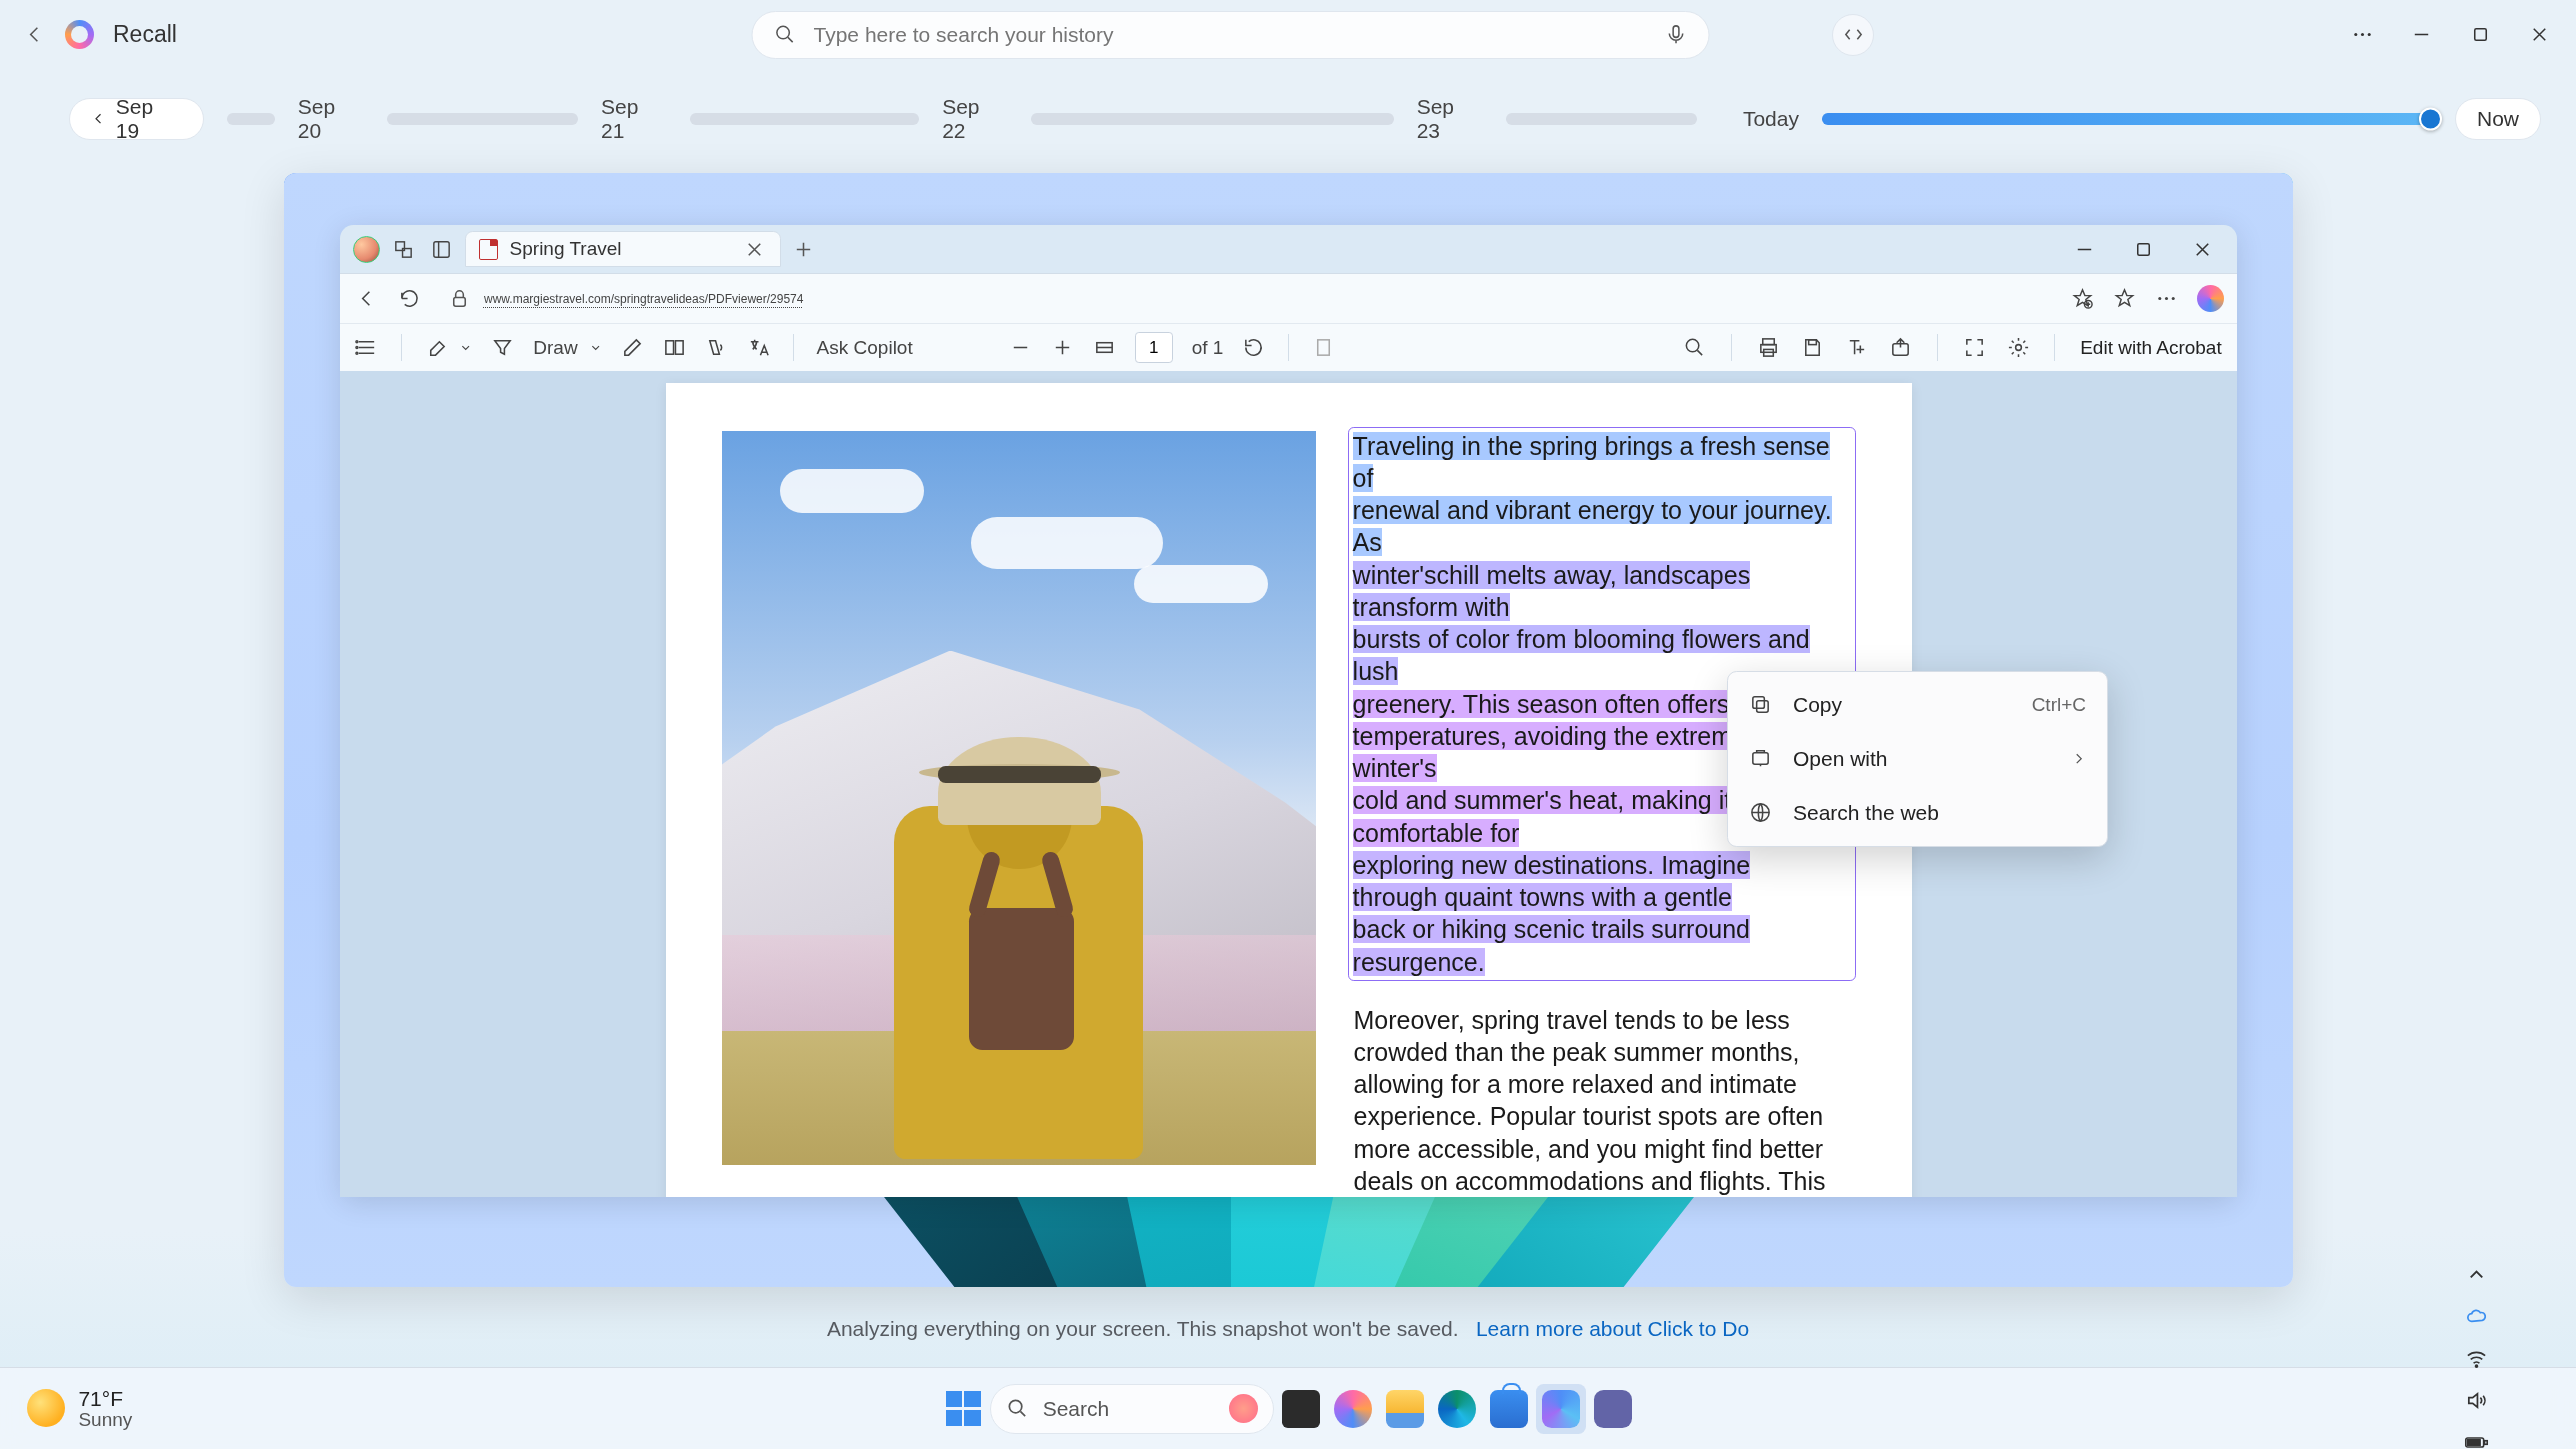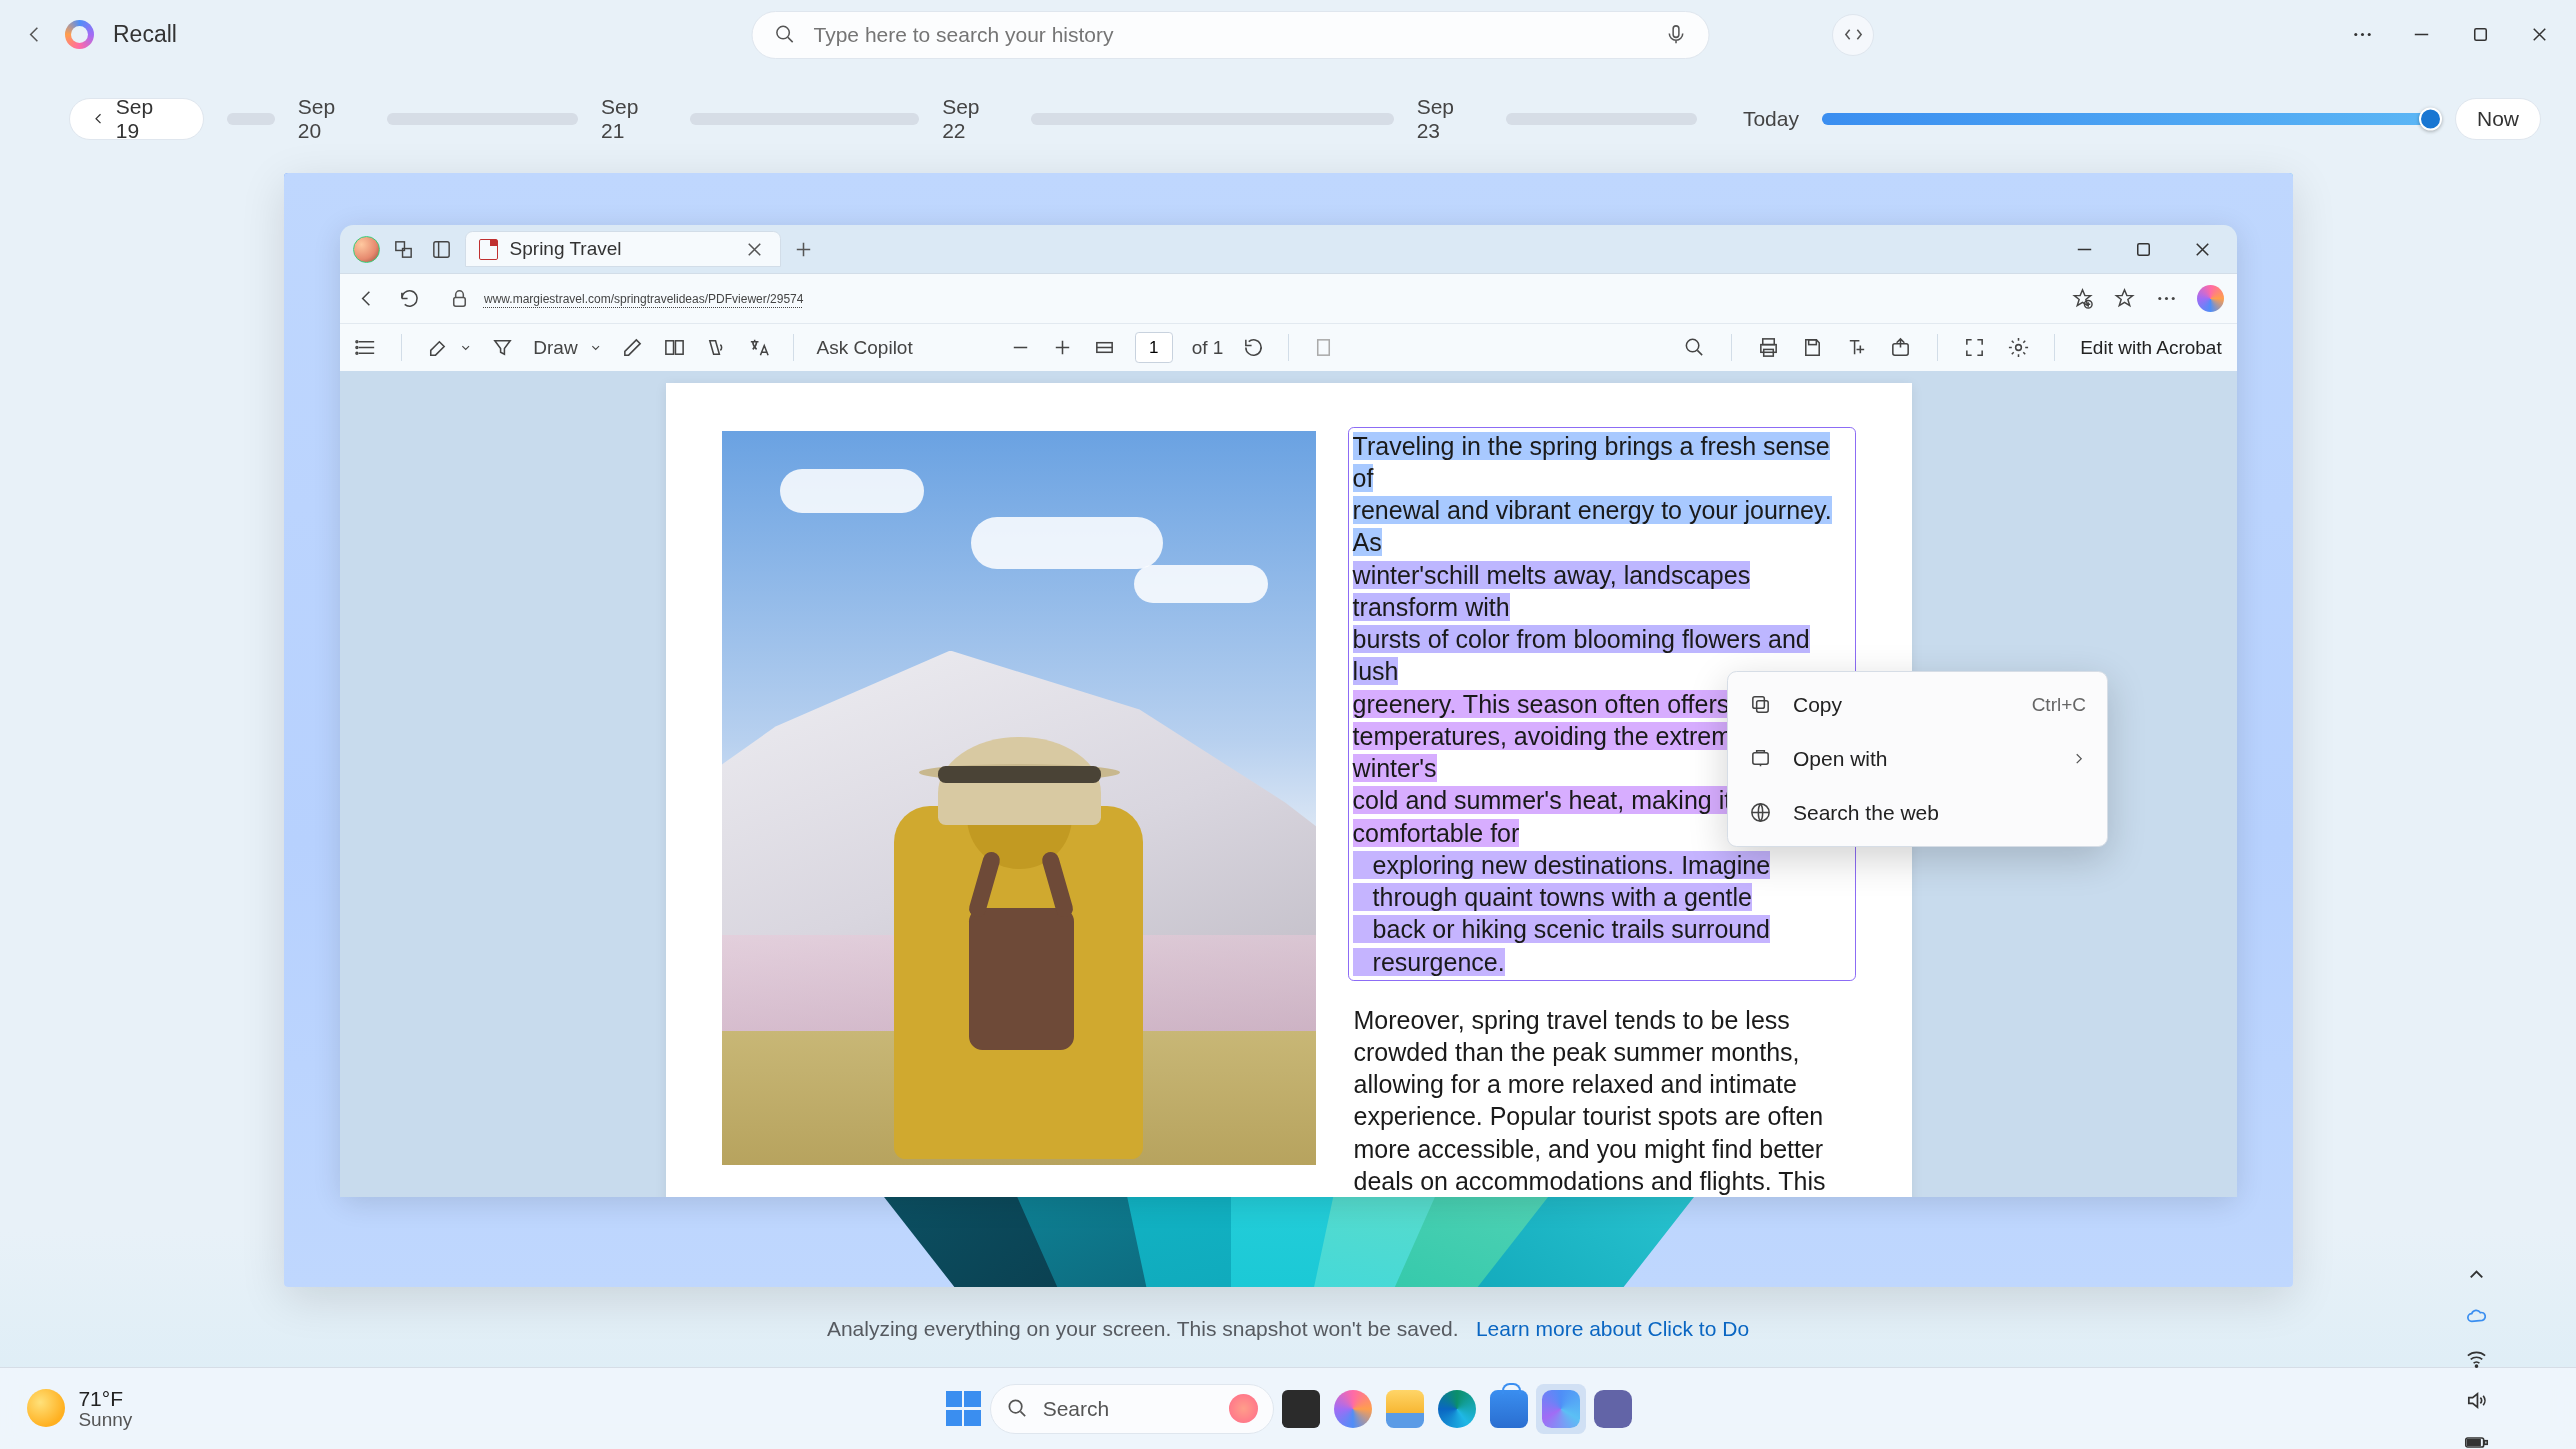--- a/index.html
+++ b/index.html
@@ -22,21 +22,21 @@
 
 
 .timeline { position: absolute; top: 92px; left: 0; right: 0; height: 54px; display: flex; align-items: center; padding: 0 35px 0 69px; gap: 23px; }
 .pill { height: 42px; background:#fff; border:1px solid #dfe6ee; border-radius:21px; padding:0 21px; display:flex; align-items:center; gap:9.6px; font-size:21px; color:#333; cursor:pointer; }
 .tl-label { font-size: 21px; color: #444; }
 .tl-bar { height: 11.5px; border-radius: 5.8px; background: #d6dde6; }
 .tl-bar.today { background: linear-gradient(90deg, #3a8ef0 0%, #5bb6f5 100%); position: relative; }
 .tl-thumb { position:absolute; right:-9.6px; top:50%; transform:translateY(-50%); width:23px; height:23px; border-radius:50%; background:#1976d2; border:2.9px solid #fff; box-shadow:0 1px 3.8px rgba(0,0,0,.3); }
 
 
-.snapshot { position:absolute; left:284px; top:173px; width:2009px; height:1114px; border-radius:4px; overflow:hidden; box-shadow:0 11.5px 46px rgba(0,0,0,.12); }
+.snapshot { position:absolute; left:284px; top:173px; width:2009px; height:1114px; border-radius:12px; overflow:hidden; box-shadow:0 11.5px 46px rgba(0,0,0,.12); }
 .snapshot-top { height:9.6px; background:linear-gradient(90deg, #4f8ef7, #5bc0f5); }
 .snapshot-bg { position:absolute; inset:0; background:linear-gradient(180deg, #bfd7fe 0%, #b7d1fe 60%, #bfd7fe 100%); }
 .bloom { position:absolute; left:50%; bottom:-77px; transform:translateX(-50%); width:1246px; height:479px; }
 .bloom .petal { position:absolute; bottom:0; width:115px; height:441px; border-radius:58px 58px 0 0; transform-origin:bottom center; }
 .bloom .p1 { left:364px; background:linear-gradient(#0d6074,#0a3a4a); transform:rotate(-38deg); }
 .bloom .p2 { left:431px; background:linear-gradient(#0fa5b8,#0d6074); transform:rotate(-24deg); }
 .bloom .p3 { left:498px; background:linear-gradient(#15c6d4,#0fa5b8); transform:rotate(-12deg); }
 .bloom .p4 { left:565px; background:linear-gradient(#3ad8e0,#15c6d4); transform:rotate(0deg); }
 .bloom .p5 { left:633px; background:linear-gradient(#83e0ad,#3ad8e0); transform:rotate(12deg); }
 .bloom .p6 { left:700px; background:linear-gradient(#7ae0c2,#2bc6a8); transform:rotate(24deg); }
@@ -95,21 +95,21 @@
 .c3 { top:134px; left:412px; width:134px; height:38px; }
 
 
 .textcol { flex:1; font-size:25px; line-height:1.29; color:#1a1a1a; }
 .textcol p { margin-bottom:23px; }
 .hl { position:relative; display:inline; }
 .hl-wrap { display:inline-block; border:1.9px solid #8c6cf5; border-radius:5.8px; padding:1.9px 5.8px 1.9px 3.8px; margin-left:-5.7px; margin-top:-3.8px; }
 .hl1 { background:#a8c9ff; }
 .hl2 { background:#bdb6ff; }
 .hl3 { background:#d7adff; }
-.hl4 { background:#c5b4ff;padding-left:20px; }
+.hl4 { background:#c5b4ff; }
 
 
 .ctxmenu { position:absolute; left:1727px; top:671px; width:381px; background:#fbfbfc; border:1px solid #d6dde6; border-radius:9.6px; box-shadow:0 11.5px 38px rgba(0,0,0,.18); padding:5.8px 0; z-index:50; }
 .ctxitem { height:54px; display:flex; align-items:center; padding:0 21px; gap:21px; font-size:21px; color:#222; cursor:pointer; }
 .ctxitem .sc { margin-left:auto; color:#666; font-size:19px; }
 .ctxitem .chev { margin-left:auto; color:#555; }
 
 
 .status-line { position:absolute; left:0; right:0; top:1317px; text-align:center; font-size:21px; color:#565a60; }
 .status-line a { color:#0a66c2; text-decoration:none; margin-left:11.5px; }

